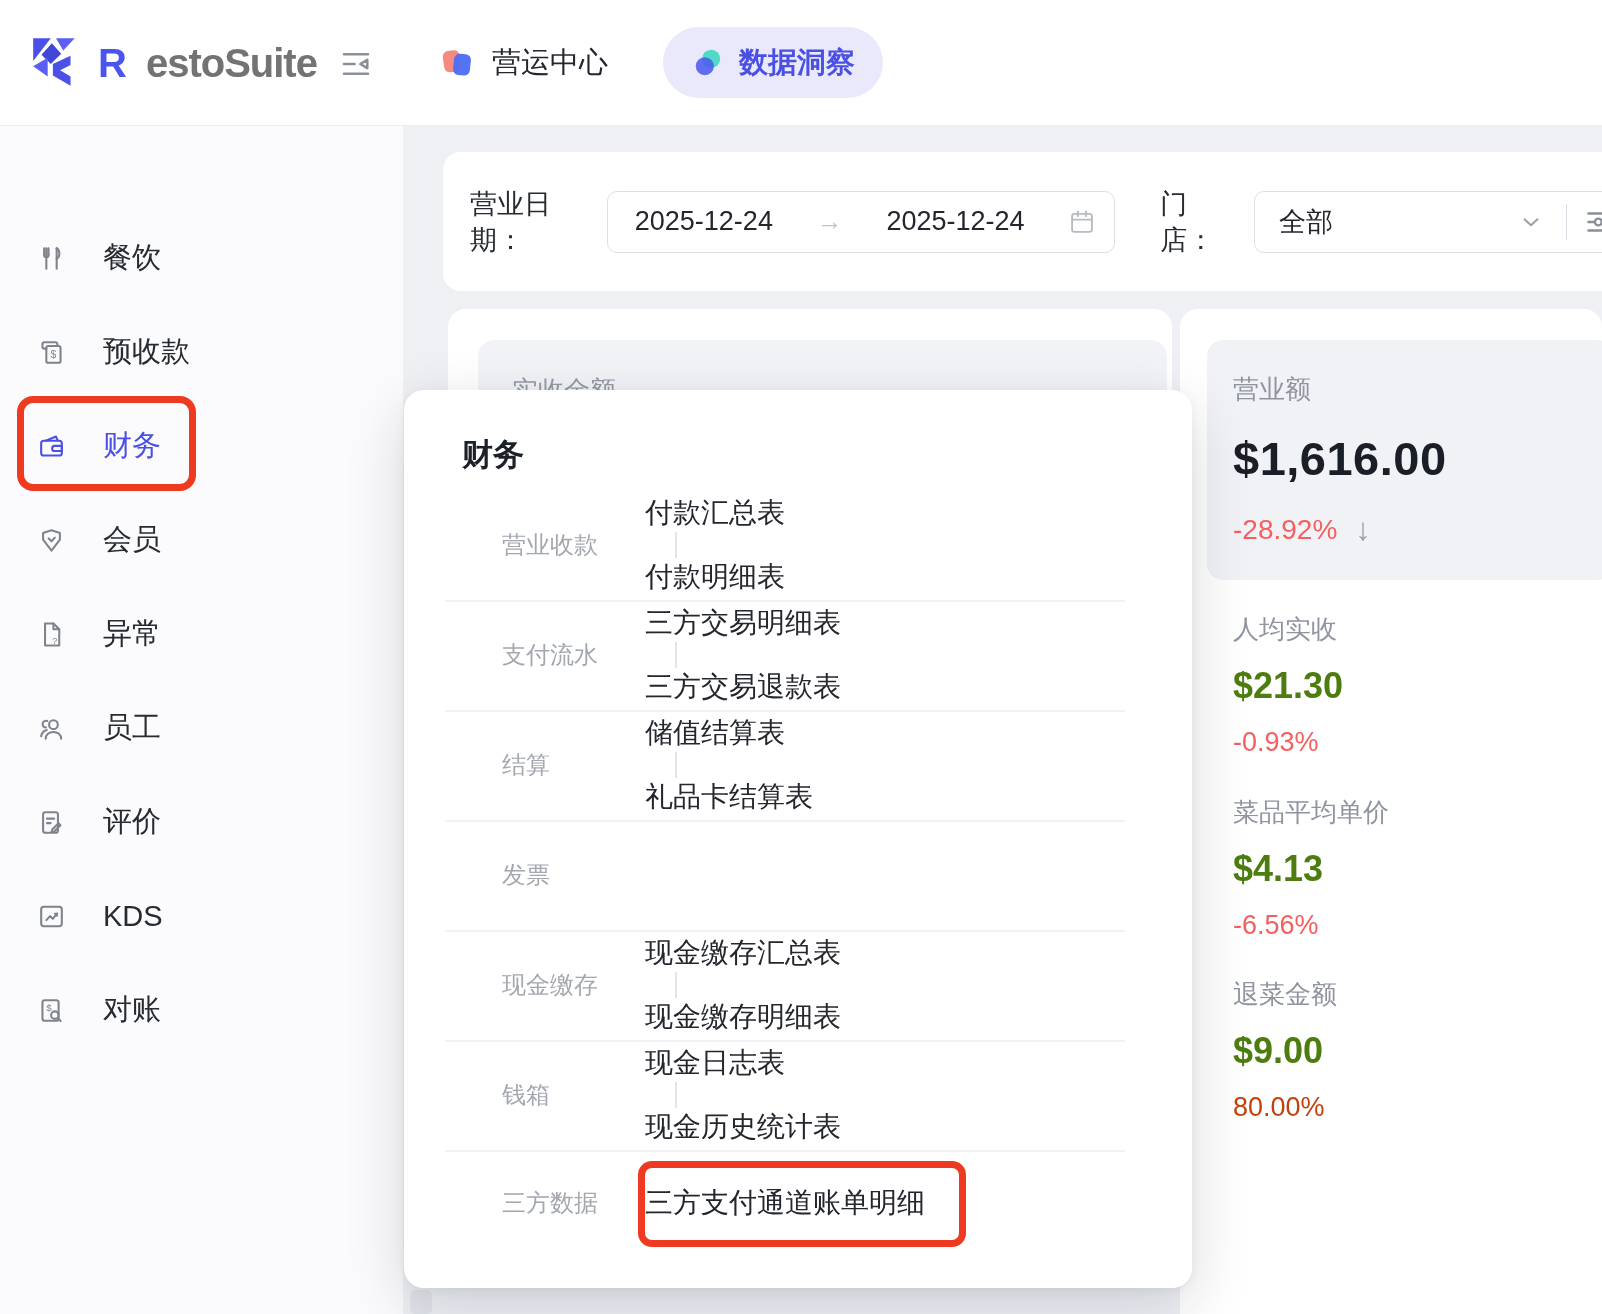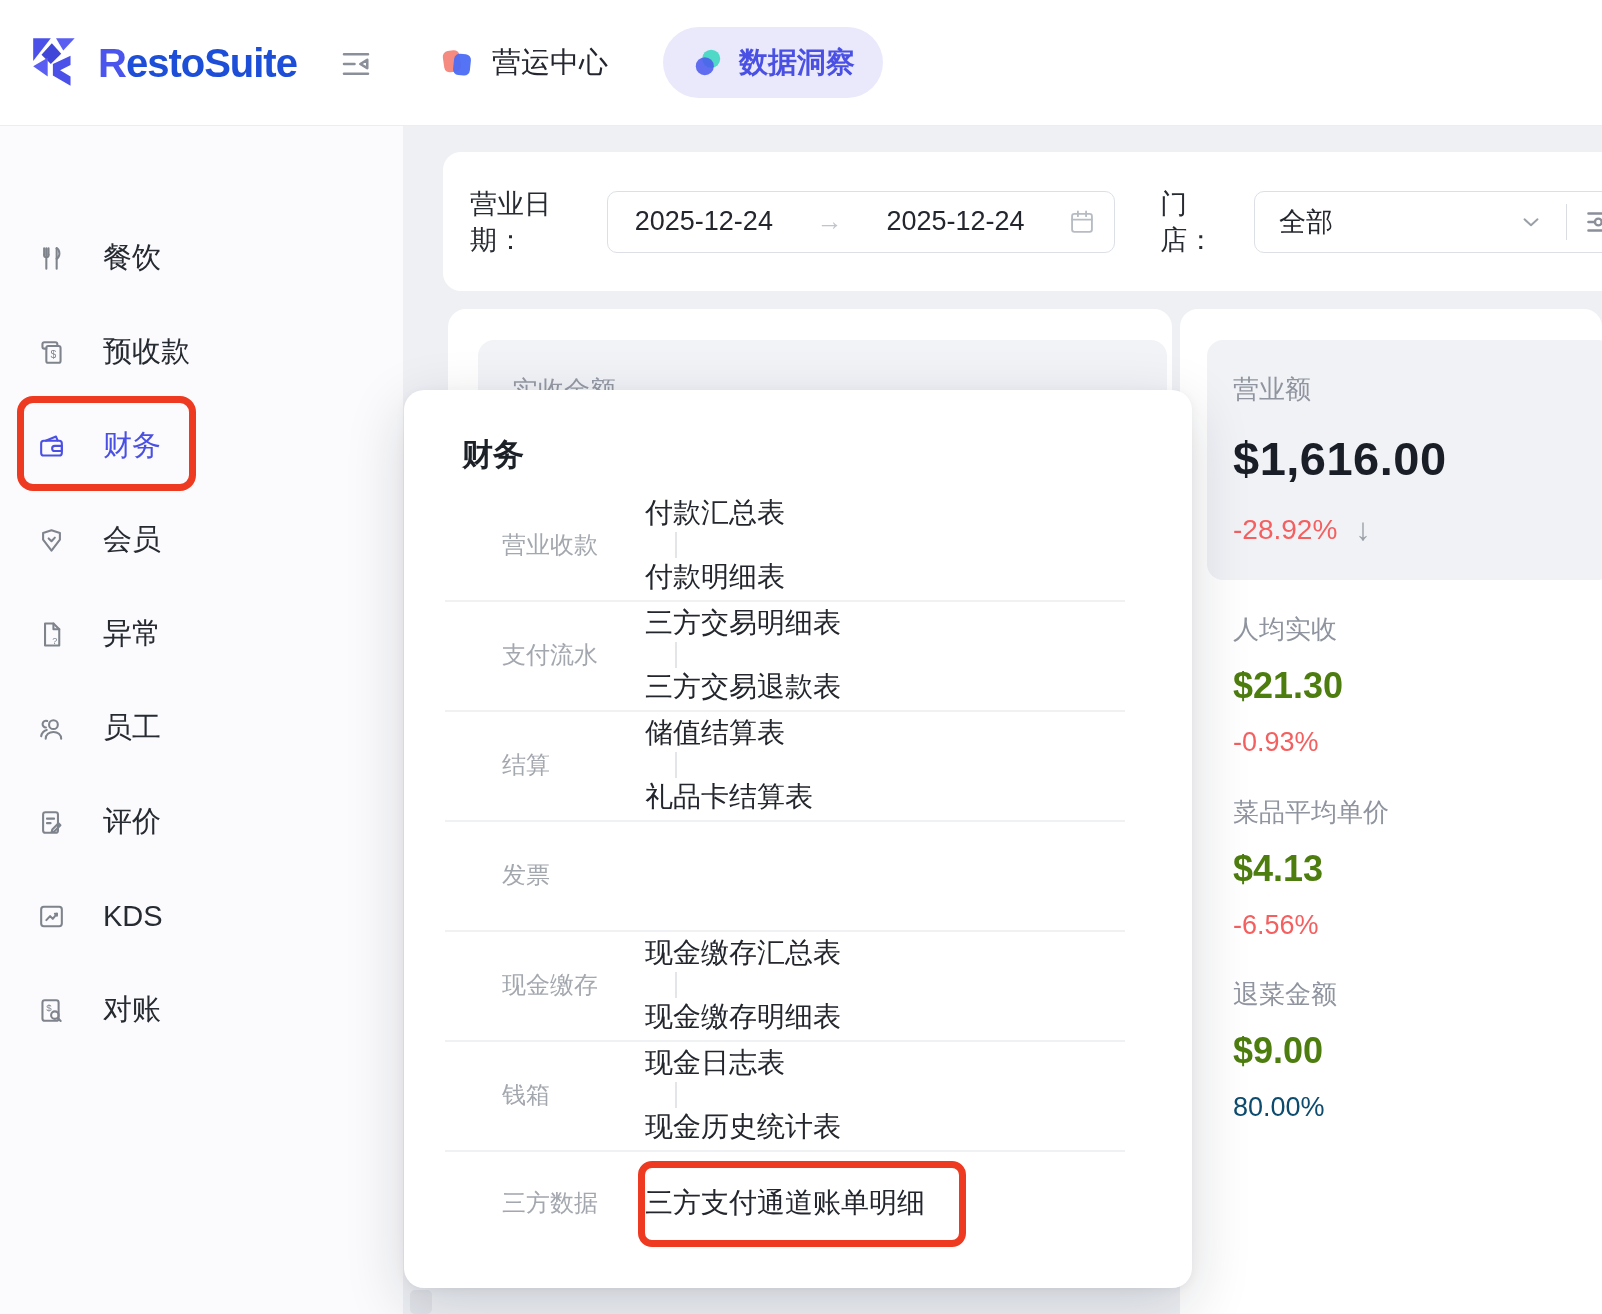--- a/index.html
+++ b/index.html
@@ -4,21 +4,21 @@
 <style>
   * { margin:0; padding:0; box-sizing:border-box; }
   body { font-family:"Liberation Sans","DejaVu Sans",sans-serif; background:#eef0f4; }
   #viewport { position:relative; width:1602px; height:1314px; overflow:hidden; background:#eef0f4; }
 
   
   .header { position:absolute; left:0; top:0; width:1602px; height:126px; background:#fff; border-bottom:1px solid #ececf1; z-index:10; }
   .logo-mark { position:absolute; left:28px; top:34px; width:56px; height:56px; }
   .logo-text { position:absolute; left:98px; top:0; height:126px; display:flex; align-items:center; font-size:40px; font-weight:bold; letter-spacing:-1px; }
   .logo-text .lg-first { color:#4b55ee; }
-  .logo-text .lg-rest { color:#1d4ed8; }
+  .logo-text .lg-rest { color:#737373;margin-left:20px; }
   .collapse-btn { position:absolute; left:338px; top:46px; width:36px; height:34px; color:#8a8f99; cursor:pointer; }
   .tab-ops { position:absolute; left:440px; top:26px; height:74px; display:flex; align-items:center; gap:16px; font-size:29px; color:#23262e; cursor:pointer; }
   .tab-ops svg { width:36px; height:36px; }
   .tab-insights { position:absolute; left:663px; top:27px; height:71px; padding:0 28px; border-radius:36px; background:#e9e9fb; display:flex; align-items:center; gap:14px; font-size:29px; font-weight:600; color:#4a50e3; cursor:pointer; }
   .tab-insights svg { width:34px; height:34px; }
 
   
   .sidebar { position:absolute; left:0; top:126px; width:403px; height:1188px; background:#fbfbfd; z-index:5; }
   .nav-item { position:absolute; left:0; width:403px; height:76px; display:flex; align-items:center; gap:36px; padding-left:36px; font-size:29px; color:#262a31; cursor:pointer; }
   .nav-item svg { width:31px; height:31px; color:#7e838c; flex:none; }
@@ -51,21 +51,21 @@
   .content-subcard { position:absolute; left:30px; top:31px; right:5px; height:230px; background:#f2f3f7; border-radius:16px; }
   .subcard-label { position:absolute; left:34px; top:33px; font-size:26px; color:#959aa5; }
 
   
   .stats-panel { position:absolute; left:1180px; top:309px; width:422px; height:1100px; background:#fff; border-radius:18px; z-index:4; }
   .stat-hero { position:absolute; left:27px; top:31px; right:-12px; height:240px; background:#f1f2f6; border-radius:16px; padding-left:26px; }
   .stat-label { font-size:26px; color:#8f949e; }
   .hero-label { margin-top:32px; }
   .hero-value { margin-top:24px; font-size:47px; font-weight:bold; color:#1a1e26; letter-spacing:.5px; }
   .hero-change { margin-top:26px; display:flex; align-items:center; font-size:28px; }
-  .neg { color:#f45f5f; } .pos { color:#0c4a6e; }
+  .neg { color:#f45f5f; } .pos { color:#c2410c; }
   .hero-arrow { color:#9aa0a8; font-size:31px; margin-left:18px; }
   .stat-block { position:absolute; left:53px; }
   .stat-b2{top:303px} .stat-b3{top:486px} .stat-b4{top:668px}
   .stat-value { margin-top:18px; font-size:36px; font-weight:bold; color:#4d7c0f; }
   .stat-change { margin-top:20px; font-size:27px; }
   .bottom-card { position:absolute; left:1195px; top:1195px; right:0; bottom:-20px; background:#fdfdfe; border-radius:20px 0 0 0; z-index:3; }
 
   
   .popup { position:absolute; left:404px; top:390px; width:788px; height:898px; background:#fff; border-radius:20px; box-shadow:0 18px 60px rgba(20,24,46,.16), 0 2px 10px rgba(20,24,46,.05); z-index:50; }
   .popup-title { position:absolute; left:58px; top:44px; font-size:31px; font-weight:bold; color:#1c2027; }

